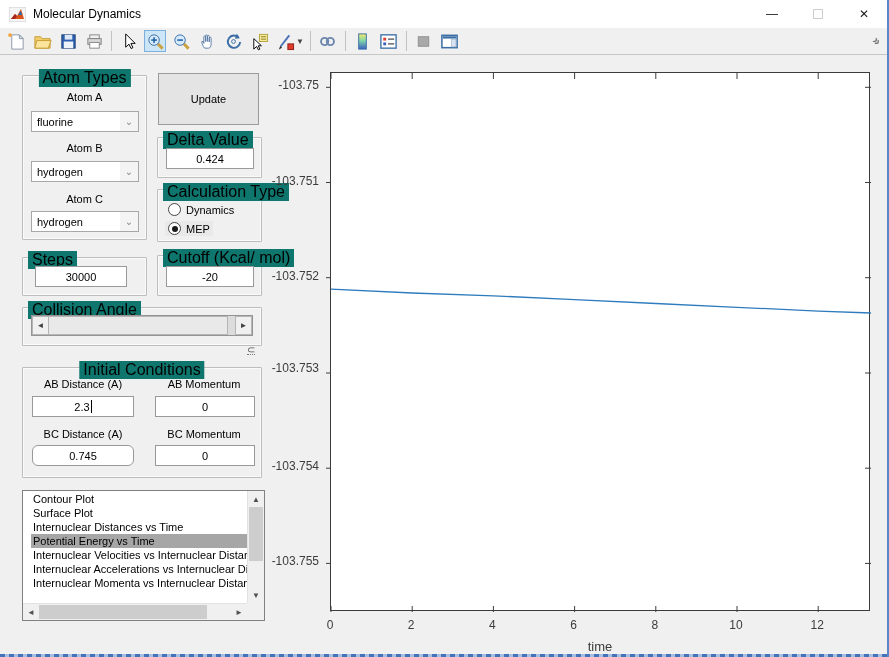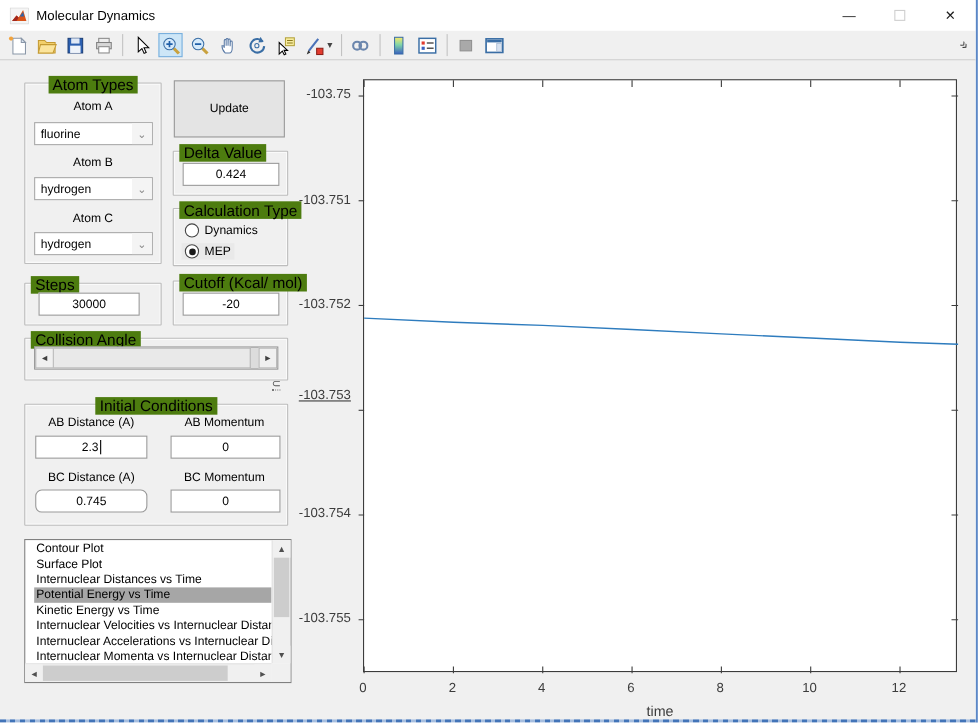--- a/index.html
+++ b/index.html
@@ -22,22 +22,22 @@
   .tbtn.active { background:#cde6f7; border:1px solid #7ab0dd; }
   .tbtn svg { width:19px; height:19px; }
   .tsep { width:1px; height:20px; background:#c2c2c2; margin:0 4px; }
   .caret-down { font-size:8px; color:#444; margin-left:-2px; margin-right:2px; }
   .overflow-chevron { position:absolute; right:8px; top:5px; font-size:12px; color:#333;
                       transform:rotate(45deg); letter-spacing:-2px; }
   
   .canvas { position:relative; height:599px; background:#f0f0f0; font-size:11px; color:#000; }
   .panel { position:absolute; border:1px solid #bdbdbd; border-radius:1px;
            box-shadow:inset 0 0 0 1px #fafafa; }
-  .panel-title { position:absolute; top:-7px; background:#4d7c0f; padding:0 4px;
-                 font-size:14px; white-space:nowrap; }
+  .panel-title { position:absolute; top:-7px; background:#0f766e; padding:0 4px;
+                 font-size:16px; white-space:nowrap; }
   .pt-center { left:50%; transform:translateX(-50%); }
   .pt-left { left:5px; }
   .ctl-label { position:absolute; width:100%; text-align:center; font-size:11px; }
   .half-label { position:absolute; text-align:center; font-size:11px; }
   .edit { position:absolute; background:#fff; border:1px solid #999; height:21px;
           display:flex; align-items:center; justify-content:center; font-size:11px; }
   .caret { display:inline-block; width:1px; height:13px; background:#000; margin-left:1px; }
   .dropdown { position:absolute; background:#fff; border:1px solid #a8a8a8; height:21px;
               display:flex; align-items:center; }
   .dd-value { flex:1; padding-left:5px; font-size:11px; }
@@ -311,21 +311,20 @@
       <div class="edit" style="left:9px; top:77px; width:102px;border-radius:6px;">0.745</div>
       <div class="edit" style="left:132px; top:77px; width:100px;">0</div>
     </div>
 
     <div class="listbox" style="left:22px; top:435px; width:243px; height:131px;">
       <div class="lb-items" id="listbox-items">
           <div class="lb-item">Contour Plot</div>
           <div class="lb-item">Surface Plot</div>
           <div class="lb-item">Internuclear Distances vs Time</div>
           <div class="lb-item selected">Potential Energy vs Time</div>
-          <div class="lb-item">Kinetic Energy vs Time</div>
           <div class="lb-item">Internuclear Velocities vs Internuclear Distance</div>
           <div class="lb-item">Internuclear Accelerations vs Internuclear Distance</div>
           <div class="lb-item">Internuclear Momenta vs Internuclear Distance</div>
         </div>
       <div class="sbar-v">
         <span class="sb-btn">▲</span>
         <span class="sb-thumb-v"></span>
         <span class="sb-track"></span>
         <span class="sb-btn">▼</span>
       </div>
@@ -366,21 +365,21 @@
           <line class="tick" x1="534" y1="395.2" x2="540" y2="395.2"></line>
           <line class="tick" x1="-5" y1="490.4" x2="0" y2="490.4"></line>
           <line class="tick" x1="534" y1="490.4" x2="540" y2="490.4"></line>
           <polyline fill="none" stroke="#2e7cbe" stroke-width="1.3" points="0.0,216.2 81.2,220.0 162.4,222.8 243.6,226.6 324.8,230.5 406.0,234.3 487.2,238.1 540.0,240.0"></polyline>
         </svg>
     </div>
     <div class="y-ticks" id="y-ticks">
         <span class="ytick" style="top: 6.28445px;">-103.75</span>
         <span class="ytick" style="top: 101.514px;">-103.751</span>
         <span class="ytick" style="top: 196.744px;">-103.752</span>
-        <span class="ytick" style="top: 280px; text-decoration: underline;">-103.753</span>
+        <span class="ytick" style="top: 289px;">-103.753</span>
         <span class="ytick" style="top: 387.203px;">-103.754</span>
         <span class="ytick" style="top: 482.433px;">-103.755</span>
       </div>
     <div class="x-ticks" id="x-ticks">
         <span class="xtick" style="left: 0px;">0</span>
         <span class="xtick" style="left: 81.203px;">2</span>
         <span class="xtick" style="left: 162.406px;">4</span>
         <span class="xtick" style="left: 243.609px;">6</span>
         <span class="xtick" style="left: 324.812px;">8</span>
         <span class="xtick" style="left: 406.015px;">10</span>

